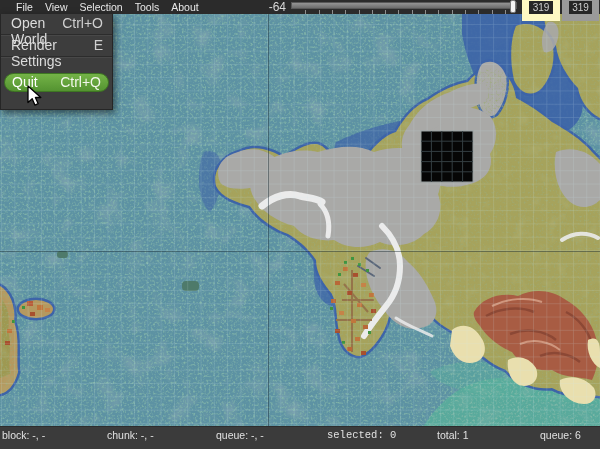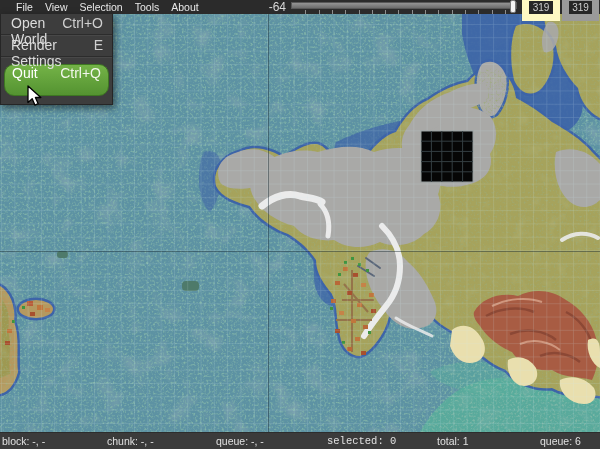--- a/index.html
+++ b/index.html
@@ -47,28 +47,28 @@
     background:#3d3d3d;border:1px solid #262626;border-top:none;
     box-shadow:2px 3px 7px rgba(0,0,0,.5);padding:1px 0 2px;box-sizing:border-box;
   }
   .drow{
     display:flex;justify-content:space-between;align-items:flex-start;
     height:18px;padding:0 9px 0 10px;color:#dcdcdc;font-size:14px;cursor:default;
   }
   .drow .short{color:#d0d0d0;}
   .dsep{height:0;border-top:1px solid #2c2c2c;border-bottom:1px solid #484848;margin:1px 0;}
   .drow.highlighted{
-    margin:6px 3px;height:32px;border-radius:10px;padding:0 7px;box-sizing:border-box;
+    margin:15px 3px;height:19px;border-radius:10px;padding:0 7px;box-sizing:border-box;
     background:linear-gradient(to bottom,#74b347,var(--accent-green));
     border:1px solid #3e7722;color:#fff;
   }
   .drow.highlighted .short{color:#f2f7ec;}
   
   .statusbar{
-    position:absolute;bottom:0;left:0;right:0;height:17px;background:#3b3b3b;
+    position:absolute;bottom:0;left:0;right:0;height:23px;background:#3b3b3b;
     border-top:1px solid #2d2d2d;z-index:30;box-sizing:border-box;
   }
   .sfield{position:absolute;top:2px;font-size:10.5px;color:#e0e0e0;white-space:nowrap;}
   .sf0{left:2px;} .sf1{left:107px;} .sf2{left:216px;} .sf3{left:327px;font-family:Liberation Mono, monospace;} .sf4{left:437px;} .sf5{left:540px;}
   
   .cursor{position:absolute;left:27px;top:85px;z-index:50;pointer-events:none;}
 </style>
 </head>
 <body>
 

